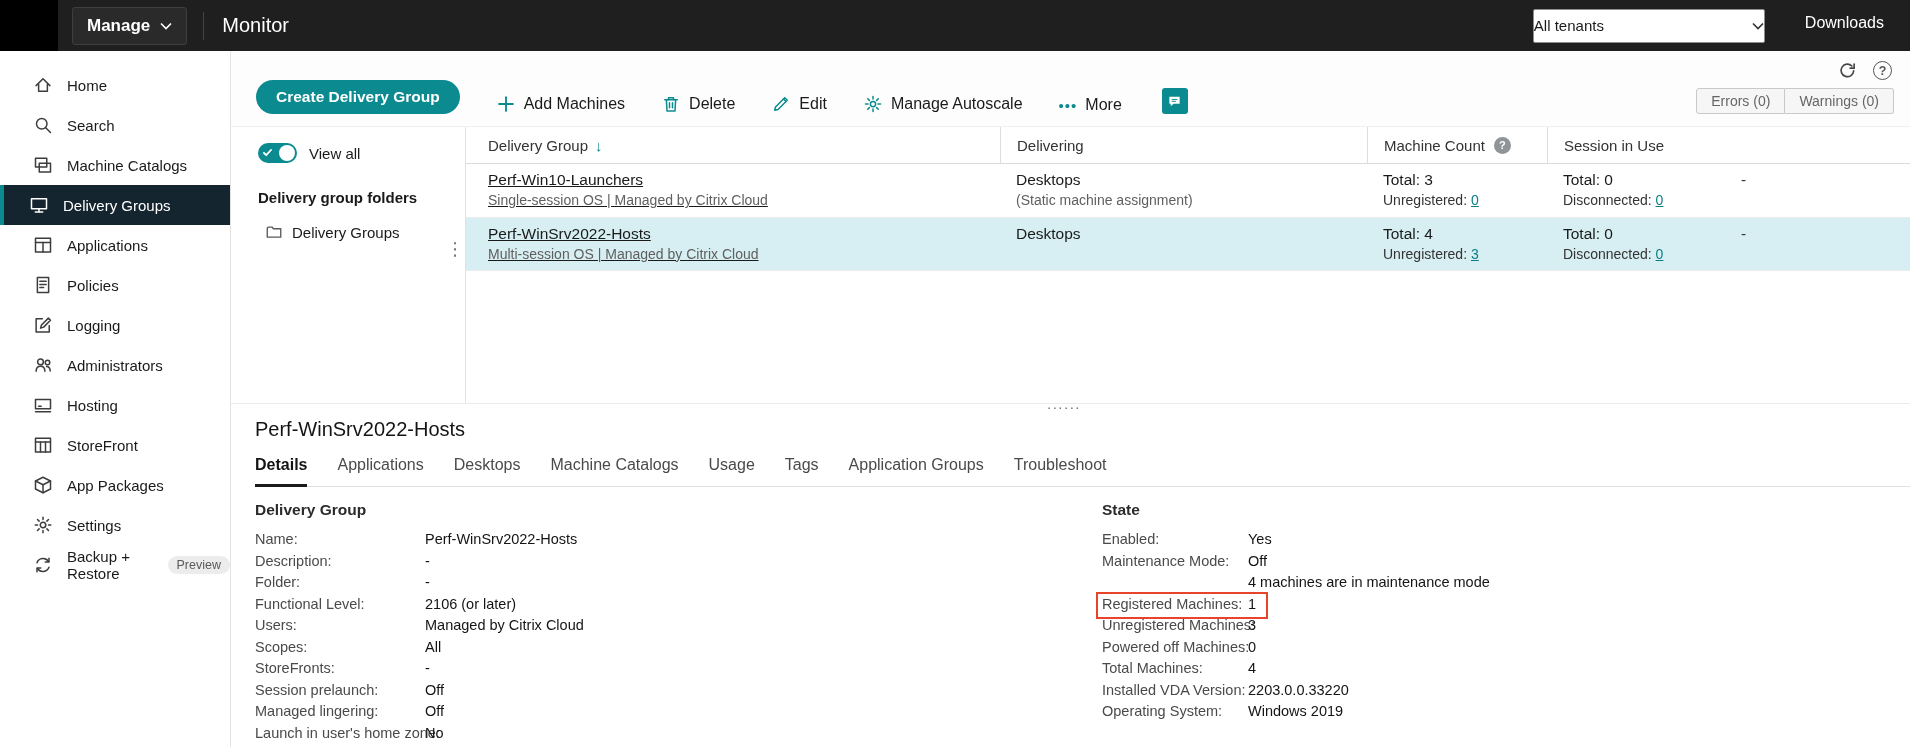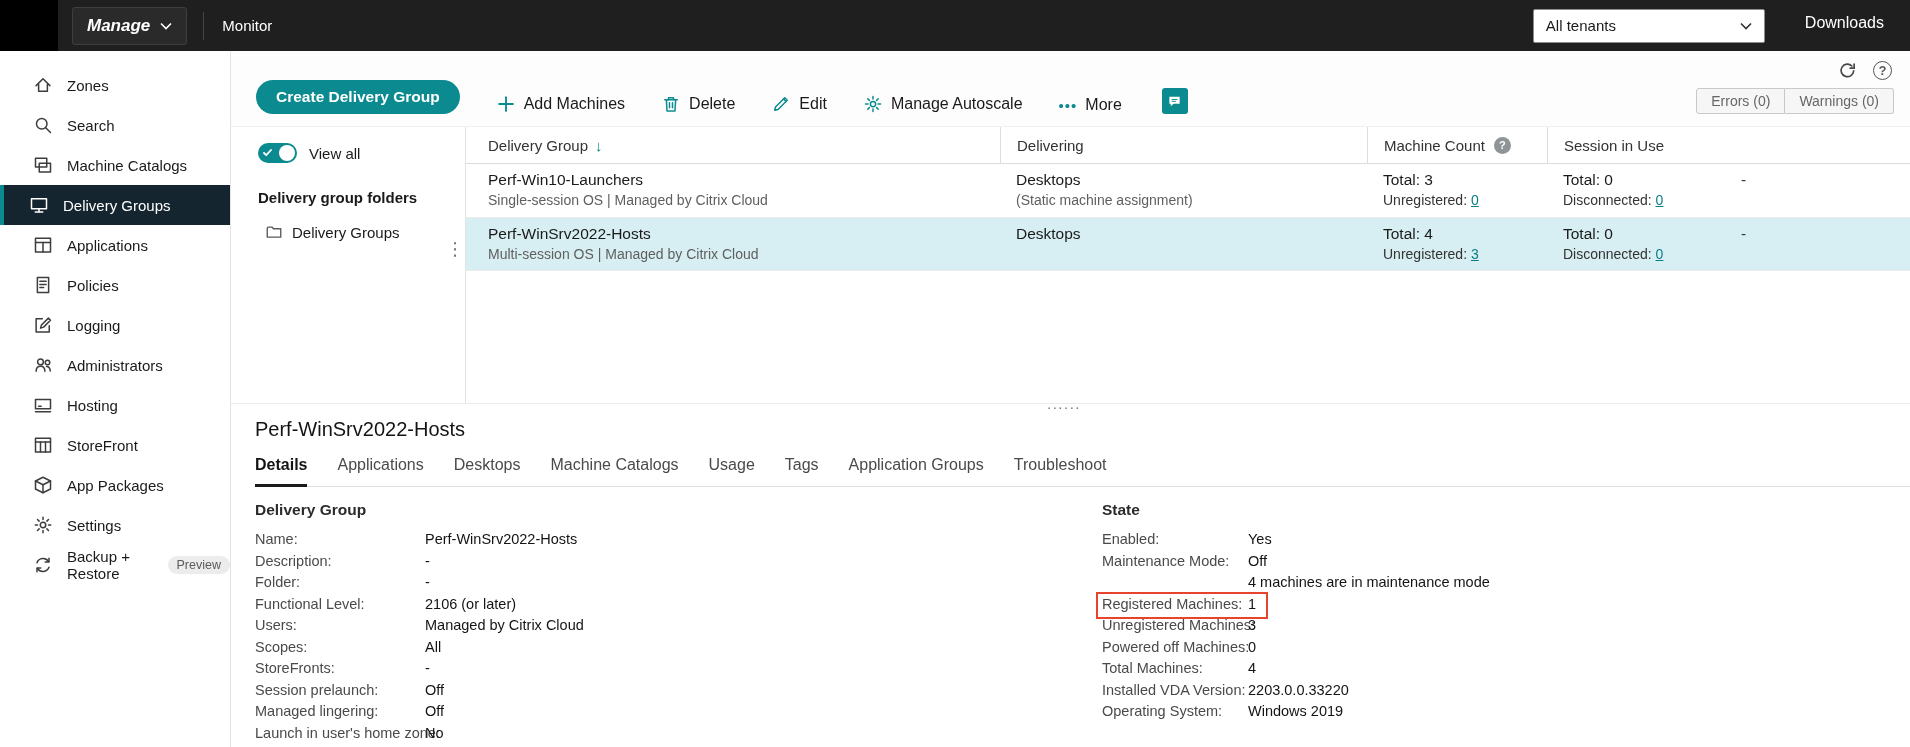--- a/index.html
+++ b/index.html
@@ -3,28 +3,28 @@
 <meta charset="utf-8">
 <style>
   * { box-sizing: border-box; margin: 0; padding: 0; }
   html,body { width:1910px; height:747px; overflow:hidden; background:#fff;
     font-family:"Liberation Sans", sans-serif; color:#1a1a1a; }
 
   
   .topbar { height:51px; background:#1f1f1f; display:flex; align-items:center; color:#fff; }
   .topbar-corner { width:58px; height:51px; background:#000; flex:0 0 auto; }
   .manage-dd { margin-left:14px; height:36px; background:#2a2a2a; border:1px solid #3e3e3e;
-    border-radius:3px; display:flex; align-items:center; gap:10px; padding:18px 14px; cursor:pointer;font-style:italic; }
+    border-radius:3px; display:flex; align-items:center; gap:10px; padding:18px 14px; cursor:pointer; }
   .manage-dd .lbl { font-size:17px; font-weight:bold; }
   .topbar-sep { width:1px; height:28px; background:#454545; margin:0 18px 0 16px; }
-  .monitor { font-size:15px; cursor:pointer; }
+  .monitor { font-size:20px; cursor:pointer; }
   .topbar-spacer { flex:1; }
   .tenant-select { width:232px; height:34px; background:#fff; color:#1a1a1a; border:1px solid #8c8c8c;
     border-radius:2px; display:flex; align-items:center; justify-content:space-between;
-    padding:0 12px; font-size:15px; cursor:pointer; }
+    padding:0 0; font-size:15px; cursor:pointer; }
   .downloads { font-size:16px; margin:0 26px 6px 40px; cursor:pointer; }
   .chev-svg { width:12px; height:8px; }
 
   
   .shell { display:flex; height:696px; }
 
   
   .sidebar { width:231px; flex:0 0 auto; border-right:1px solid #e3e3e3; padding-top:14px; background:#fff; }
   .nav-item { height:40px; display:flex; align-items:center; gap:14px; padding-left:29px;
     font-size:15px; cursor:pointer; color:#1a1a1a; border-left:4px solid transparent; }
@@ -85,21 +85,21 @@
   .th.first { padding-left:22px; }
   .th:not(.first) { border-left:1px solid #ddd; }
   .sort { color:#0b8a8f; margin-left:7px; font-size:15px; }
   .qbadge { width:17px; height:17px; border-radius:50%; background:#8f9496; color:#fff;
     font-size:11px; font-weight:bold; display:inline-flex; align-items:center; justify-content:center;
     margin-left:9px; cursor:pointer; }
   .trow { display:grid; grid-template-columns:534px 367px 180px 178px 1fr; padding:6px 0;
     border-bottom:1px solid #ececec; cursor:pointer; }
   .trow.selected { background:#d7eff2; }
   .td { padding-left:16px; }
-  .td.first { padding-left:22px; }
+  .td.first { padding-left:22px;text-decoration:underline; }
   .cell-main { font-size:15.5px; color:#1a1a1a; line-height:1.35; }
   .cell-sub { font-size:14px; color:#5f5f5f; line-height:1.4; }
   .cell-sub.dark { color:#333; }
   .tlink { color:#0b7d87; text-decoration:underline; cursor:pointer; }
   .dash { color:#333; }
 
   
   .details { flex:1; position:relative; border-top:1px solid #ebebeb; padding:14px 0 0 24px; background:#fff; }
   .hdrag { position:absolute; top:-9px; left:816px; color:#777; font-size:15px; letter-spacing:1.5px; cursor:row-resize; }
   .details-title { font-size:20px; color:#141414; }
@@ -144,21 +144,21 @@
 
   <aside class="sidebar">
 
     <div class="nav-item">
       <span class="nicon">
           <svg class="svg-ic" viewBox="0 0 16 16">
             <path d="M2.5 8.5 L8 3 L13.5 8.5"></path>
             <path d="M4.5 7.5 V13 H11.5 V7.5"></path>
           </svg>
         </span>
-      <span>Zones</span>
+      <span>Home</span>
     </div>
 
     <div class="nav-item">
       <span class="nicon">
           <svg class="svg-ic" viewBox="0 0 16 16">
             <circle cx="7" cy="7" r="4.2"></circle>
             <line x1="10.2" y1="10.2" x2="14" y2="14"></line>
           </svg>
         </span>
       <span>Search</span>

